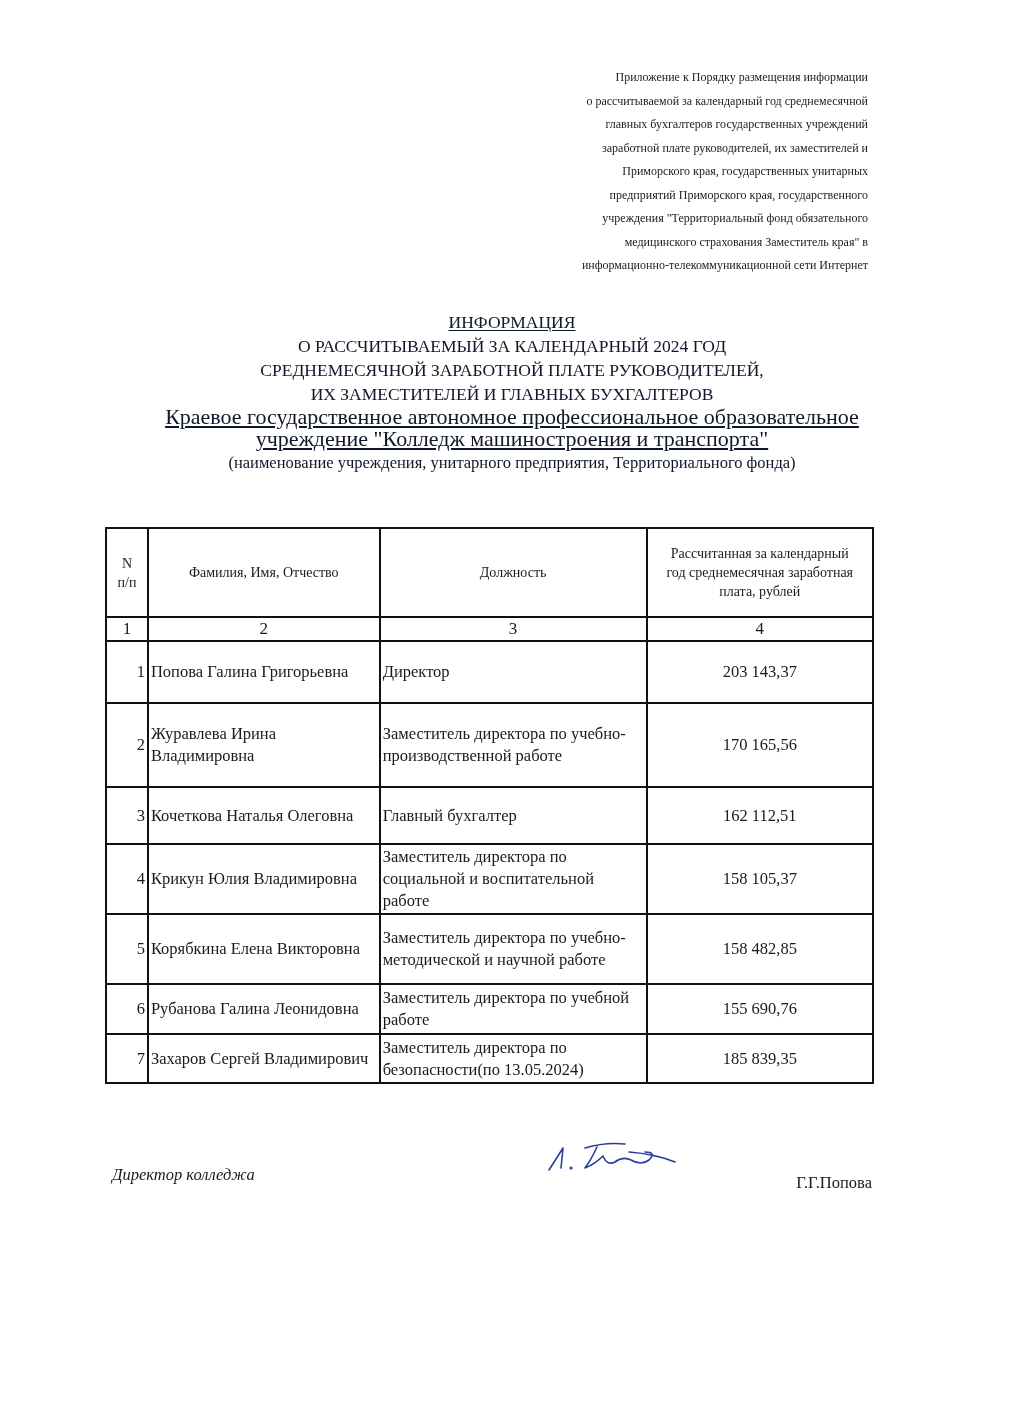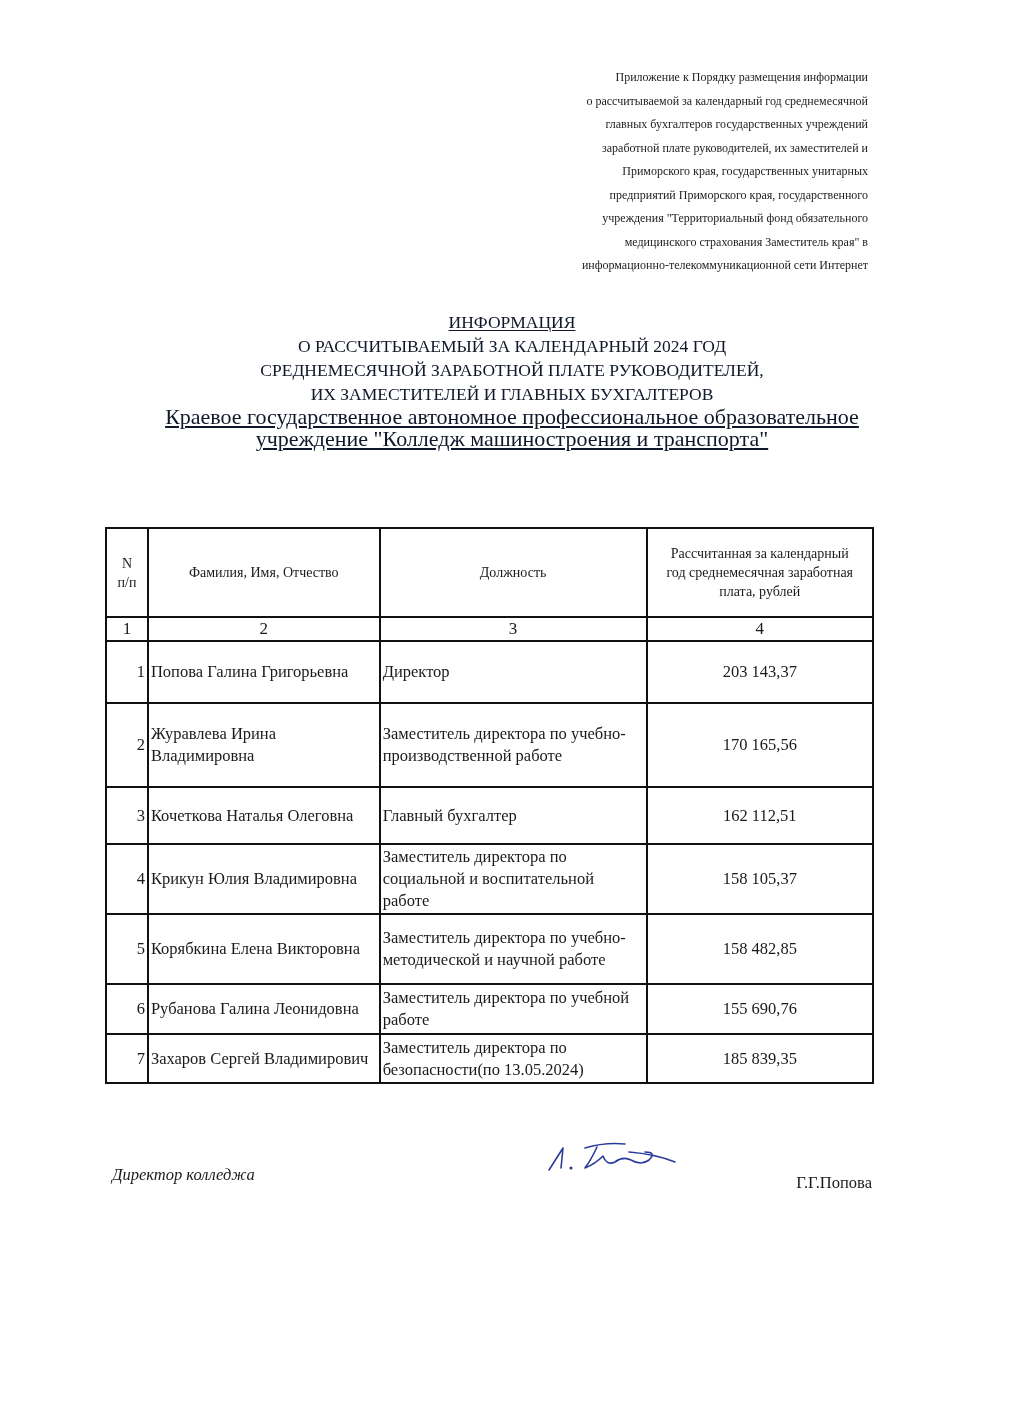--- a/index.html
+++ b/index.html
@@ -57,20 +57,21 @@
   <div>информационно-телекоммуникационной сети Интернет</div>
 </div>
 
 <div class="title-block">
   <div class="u">ИНФОРМАЦИЯ</div>
   <div>О РАССЧИТЫВАЕМЫЙ ЗА КАЛЕНДАРНЫЙ 2024 ГОД</div>
   <div>СРЕДНЕМЕСЯЧНОЙ ЗАРАБОТНОЙ ПЛАТЕ РУКОВОДИТЕЛЕЙ,</div>
   <div>ИХ ЗАМЕСТИТЕЛЕЙ И ГЛАВНЫХ БУХГАЛТЕРОВ</div>
   <div class="org u">Краевое государственное автономное профессиональное образовательное</div>
   <div class="org u">учреждение "Колледж машиностроения и транспорта"</div>
+  <div class="note">(наименование учреждения, унитарного предприятия, Территориального фонда)</div>
 </div>
 
 <table class="salary">
   <tbody>
       <tr class="hdr">
     <th class="c1">
       <span>N</span><br>
       <span>п/п</span>
     </th>
     <th class="c2">Фамилия, Имя, Отчество</th>

